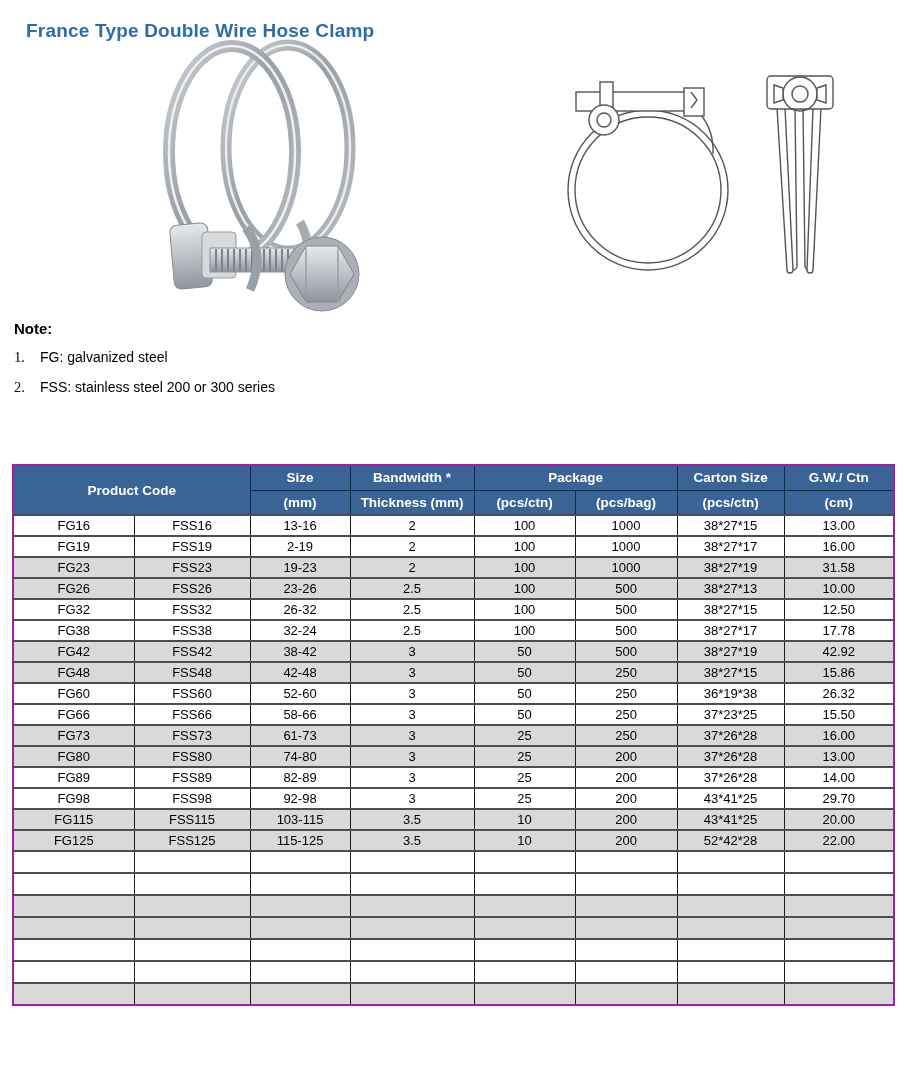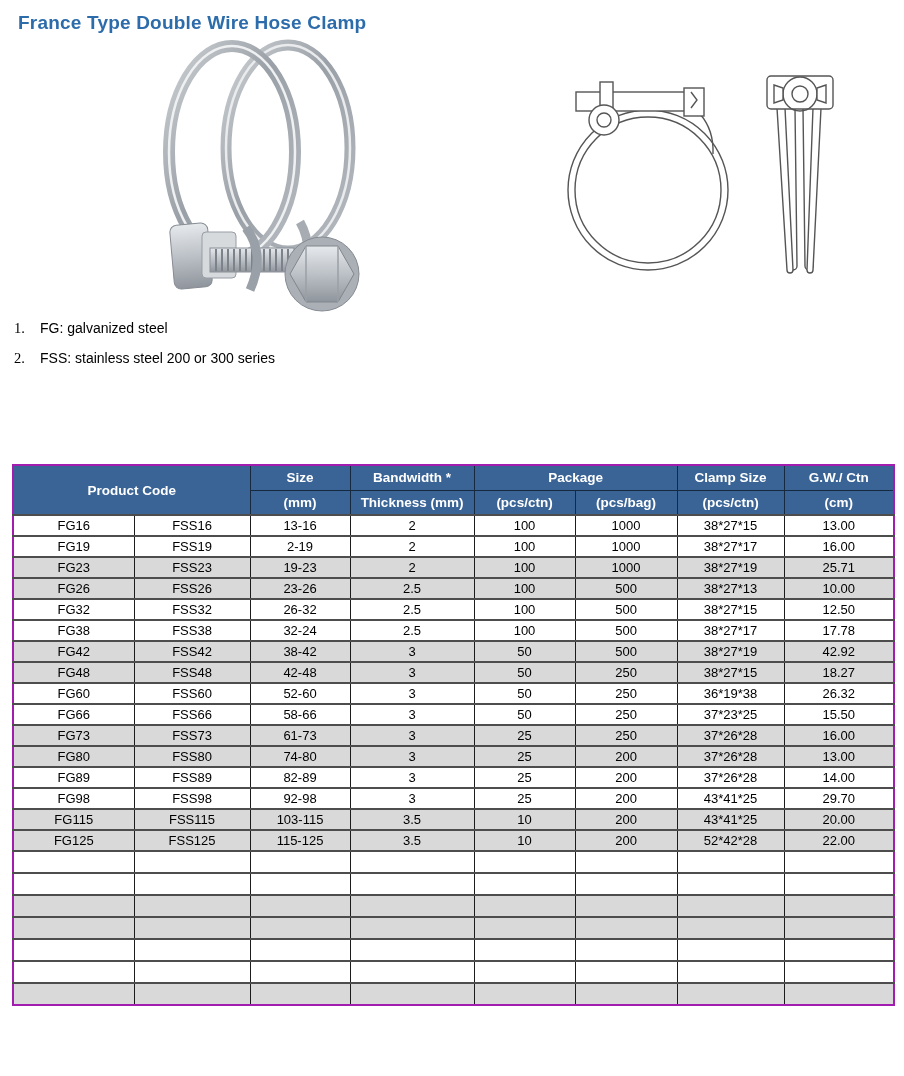--- a/index.html
+++ b/index.html
@@ -10,21 +10,21 @@
     --border-dark:#1c1c1c;
     --row-line:#4d4d4d;
   }
   *{box-sizing:border-box;}
   html,body{margin:0;padding:0;}
   body{
     width:904px;height:1076px;position:relative;background:#ffffff;
     font-family:"Liberation Sans", sans-serif;color:#000;
   }
   .page-title{
-    position:absolute;left:14px;top:8px;margin:4px;
+    position:absolute;left:14px;top:8px;margin:12px;
     font-size:19px;font-weight:bold;color:var(--title-color);
     letter-spacing:.2px;
   }
   .photo-wrap{position:absolute;left:150px;top:36px;width:280px;height:280px;}
   .front-view-wrap{position:absolute;left:560px;top:66px;width:200px;height:230px;}
   .side-view-wrap{position:absolute;left:755px;top:66px;width:90px;height:230px;}
 
   .note-block{position:absolute;left:14px;top:320px;width:520px;}
   .note-heading{font-size:15px;font-weight:bold;margin:0 0 12px 0;}
   .note-item{display:flex;font-size:14px;margin-bottom:13px;align-items:baseline;}
@@ -118,20 +118,21 @@
     <path class="lnf" d="M58 42 L52 204 a3 3 0 0 0 6 0 L66 42 Z"></path>
     <rect class="lnf" x="12" y="10" width="66" height="33" rx="4"></rect>
     <circle class="ln" cx="45" cy="28" r="17"></circle>
     <circle class="ln" cx="45" cy="28" r="8"></circle>
     <path class="lnf" d="M19 19l9 3v12l-9 3z"></path>
     <path class="lnf" d="M71 19l-9 3v12l9 3z"></path>
   </svg>
 </div>
 
 <div class="note-block">
+  <p class="note-heading">Note:</p>
   <div class="note-item">
     <span class="note-num">1.</span>
     <span>FG: galvanized steel</span>
   </div>
   <div class="note-item">
     <span class="note-num">2.</span>
     <span>FSS: stainless steel 200 or 300 series</span>
   </div>
 </div>
 
@@ -145,21 +146,21 @@
       <col style="width:102px">
       <col style="width:107px">
       <col style="width:110px">
   </colgroup>
   <thead>
     <tr>
       <th rowspan="2" colspan="2">Product Code</th>
       <th>Size</th>
       <th>Bandwidth *</th>
       <th colspan="2">Package</th>
-      <th>Clamp Size</th>
+      <th>Carton Size</th>
       <th>G.W./ Ctn</th>
     </tr>
     <tr>
       <th>(mm)</th>
       <th>Thickness (mm)</th>
       <th>(pcs/ctn)</th>
       <th>(pcs/bag)</th>
       <th>(pcs/ctn)</th>
       <th>(cm)</th>
     </tr>
@@ -186,21 +187,21 @@
         <td>16.00</td>
       </tr>
       <tr class="shaded">
         <td>FG23</td>
         <td>FSS23</td>
         <td>19-23</td>
         <td>2</td>
         <td>100</td>
         <td>1000</td>
         <td>38*27*19</td>
-        <td>25.71</td>
+        <td>31.58</td>
       </tr>
       <tr class="shaded">
         <td>FG26</td>
         <td>FSS26</td>
         <td>23-26</td>
         <td>2.5</td>
         <td>100</td>
         <td>500</td>
         <td>38*27*13</td>
         <td>10.00</td>
@@ -236,21 +237,21 @@
         <td>42.92</td>
       </tr>
       <tr class="shaded">
         <td>FG48</td>
         <td>FSS48</td>
         <td>42-48</td>
         <td>3</td>
         <td>50</td>
         <td>250</td>
         <td>38*27*15</td>
-        <td>18.27</td>
+        <td>15.86</td>
       </tr>
       <tr>
         <td>FG60</td>
         <td>FSS60</td>
         <td>52-60</td>
         <td>3</td>
         <td>50</td>
         <td>250</td>
         <td>36*19*38</td>
         <td>26.32</td>

